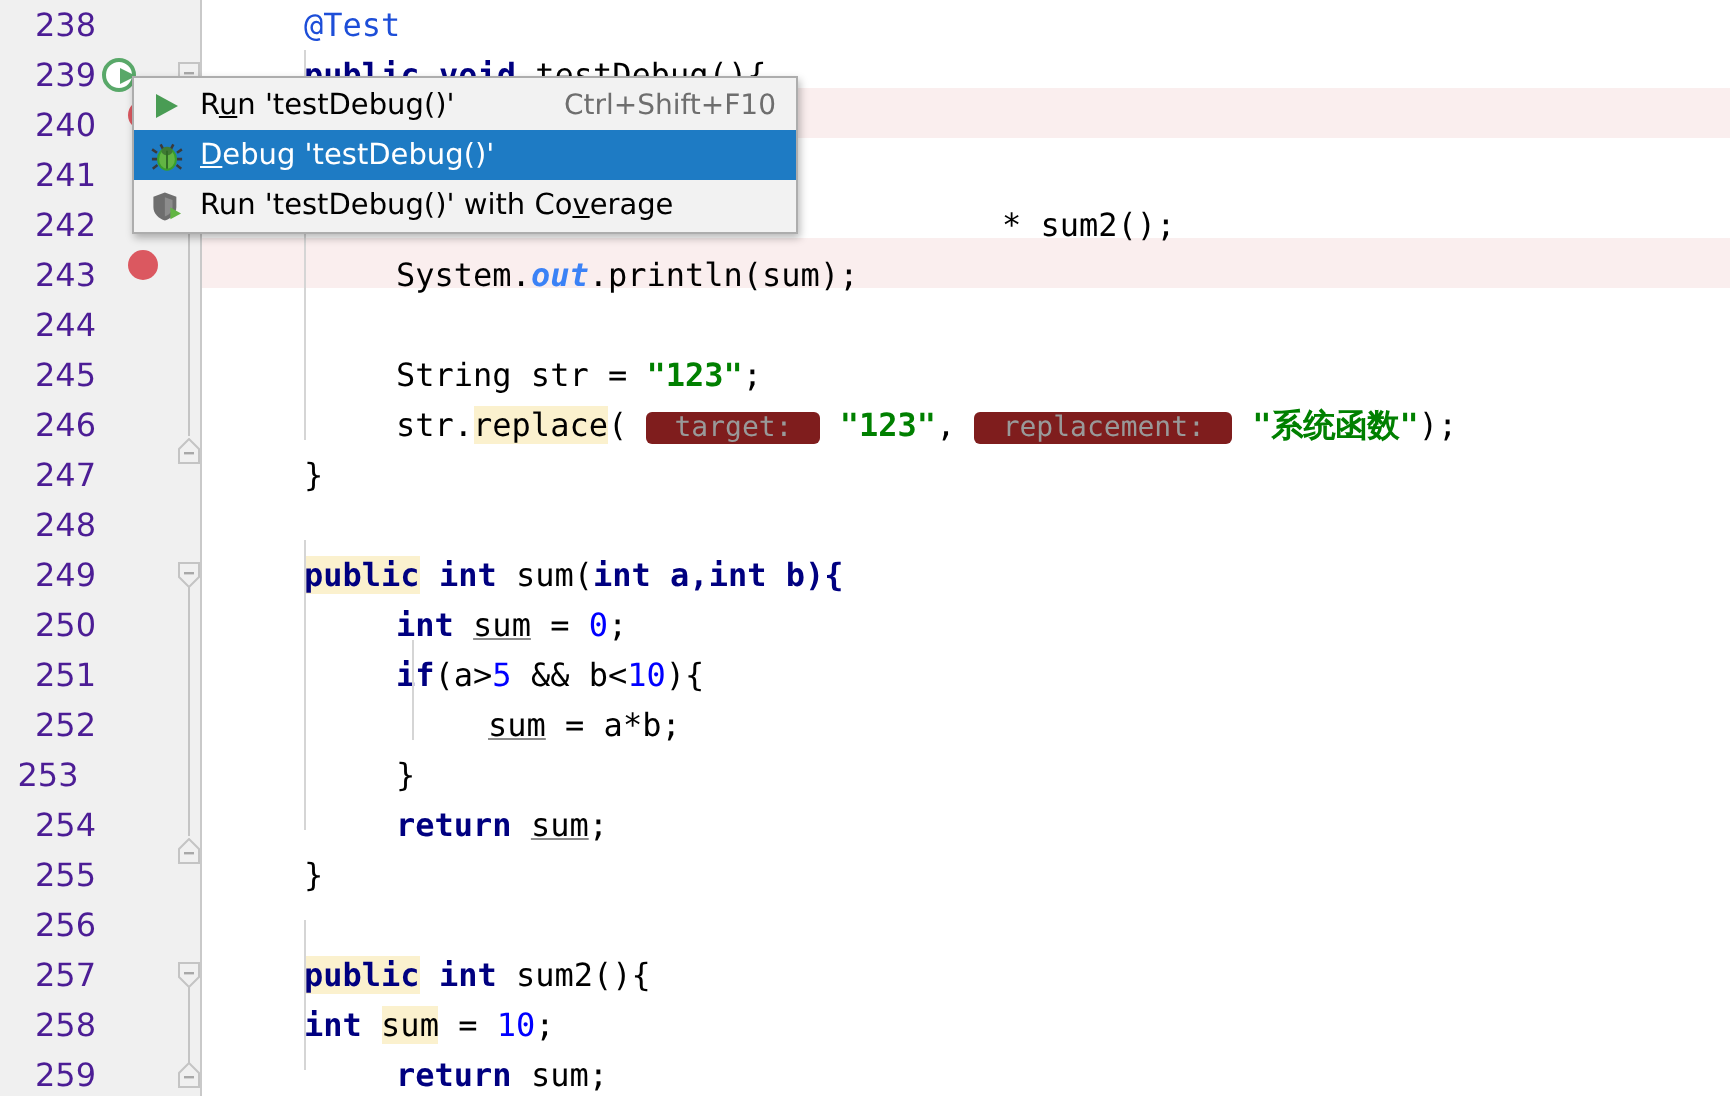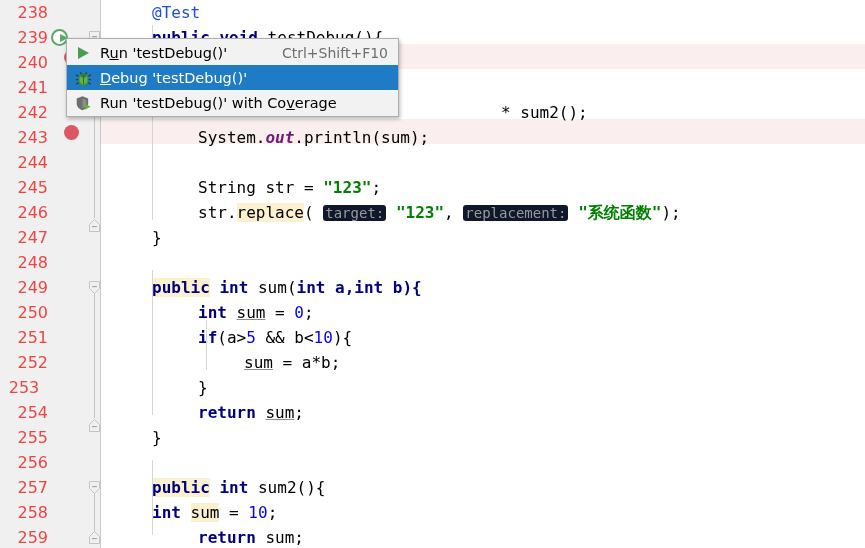--- a/index.html
+++ b/index.html
@@ -39,21 +39,21 @@
     z-index: 3;
   }
 
   .lnum {
     position: absolute;
     left: 0;
     width: 48px;
     text-align: right;
     font-family: "DejaVu Sans", sans-serif;
     font-size: 16px;
-    color: #ef4444;
+    color: #4c1d95;
     line-height: 25px;
     height: 25px;
     z-index: 4;
   }
 
   
   .run-marker {
     position: absolute;
     width: 17px; height: 17px;
     border-radius: 50%;
@@ -132,30 +132,30 @@
     width: 1px;
     background: #d5d5d5;
     z-index: 1;
   }
 
   
   .kw   { color: #000080; font-weight: bold; }
   .str  { color: #008000; font-weight: bold; }
   .num  { color: #0000ff; }
   .anno { color: #1d4ed8; }
-  .stat { color: #701a75; font-style: italic; font-weight: bold; }
+  .stat { color: #3b82f6; font-style: italic; font-weight: bold; }
   .ident{ color: #000000; }
   .fielduline { text-decoration: underline; text-decoration-color: #8c8c8c; }
   .search-hl { background: #fbf1ce; }
   .param-hint {
-    background: #0f172a;
+    background: #7f1d1d;
     color: #999999;
     border-radius: 3px;
     font-size: 14px;
-    padding: 0 2px;
+    padding: 0 14px;
   }
 
   
   .ctx-menu {
     position: absolute;
     left: 66px;
     top: 38px;
     width: 331px;
     background: #f2f2f2;
     border: 1px solid #adadad;

